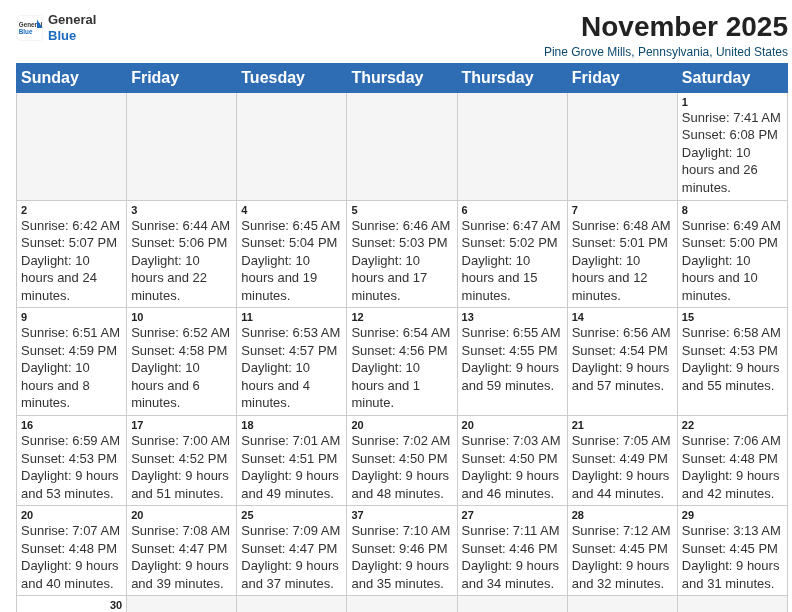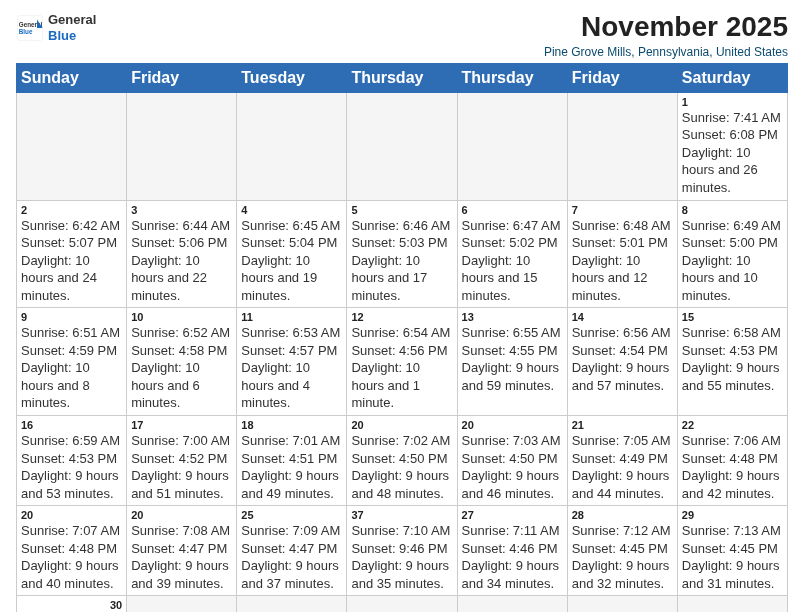--- a/index.html
+++ b/index.html
@@ -313,21 +313,21 @@
 Daylight: 9 hours and 34 minutes.</div>
           </td>
           <td>
             <span class="day-number">28</span>
             <div class="day-info">Sunrise: 7:12 AM
 Sunset: 4:45 PM
 Daylight: 9 hours and 32 minutes.</div>
           </td>
           <td>
             <span class="day-number">29</span>
-            <div class="day-info">Sunrise: 7:13 AM
+            <div class="day-info">Sunrise: 3:13 AM
 Sunset: 4:45 PM
 Daylight: 9 hours and 31 minutes.</div>
           </td>
         </tr>
         <tr class="last-row">
           <td>
             <span class="day-number">30</span>
             <div class="day-info">Sunrise: 7:15 AM
 Sunset: 4:45 PM
 Daylight: 9 hours and 30 minutes.</div>

